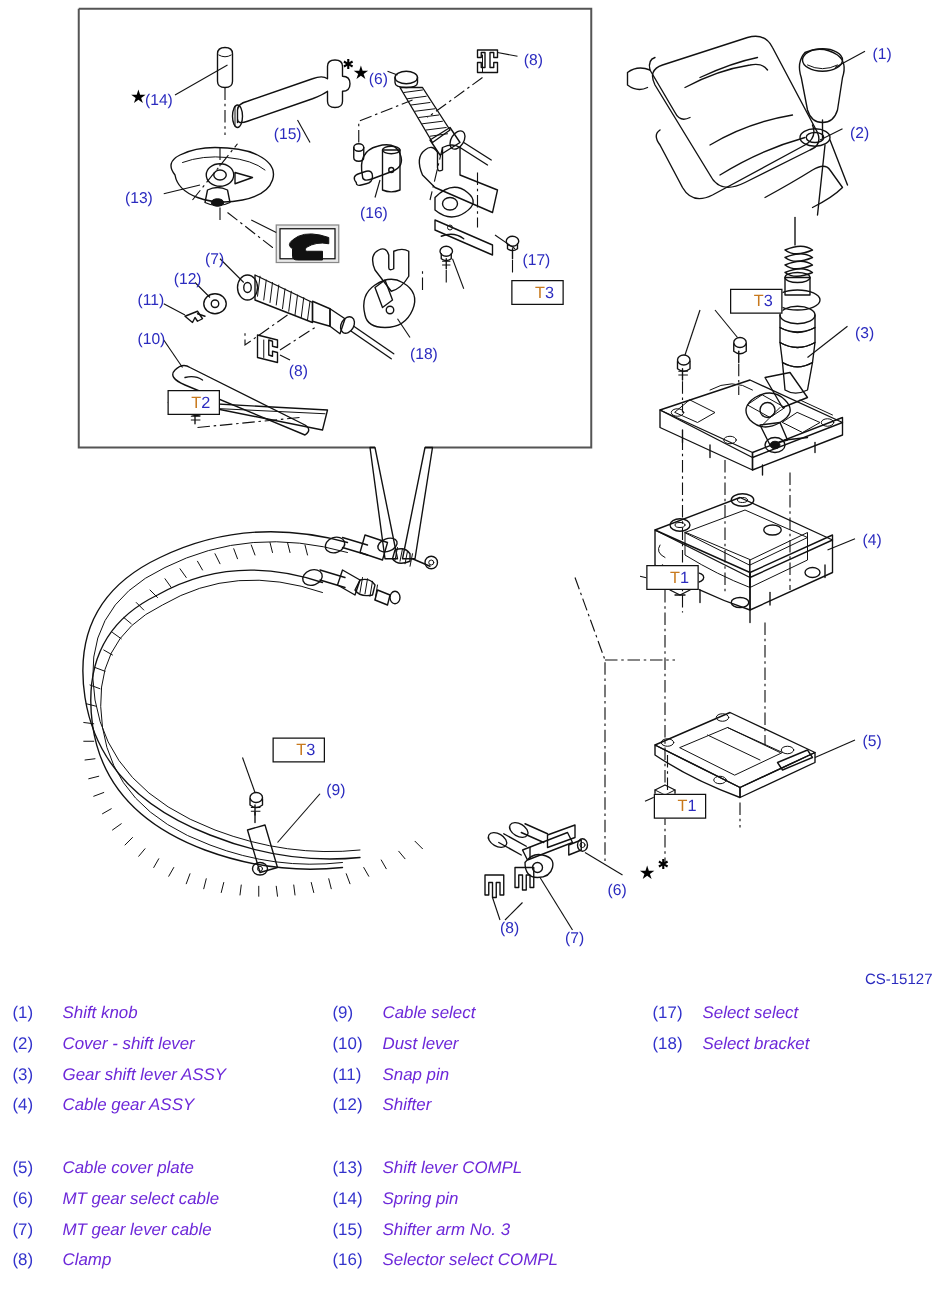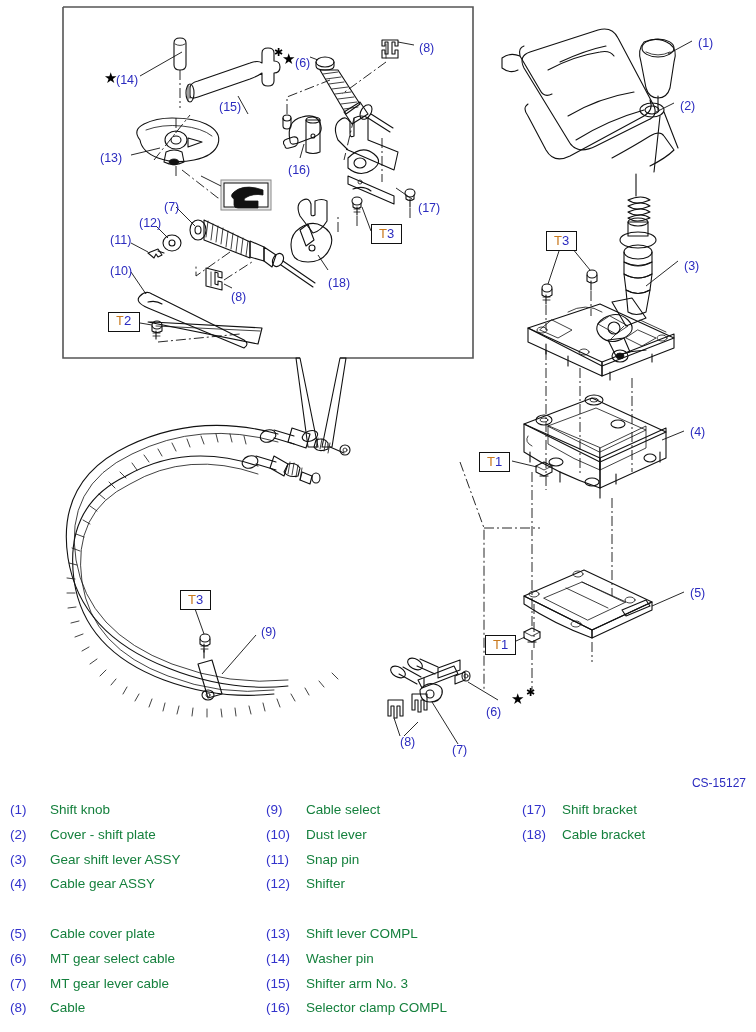--- a/index.html
+++ b/index.html
@@ -40,23 +40,24 @@
     font-family: "Liberation Sans", sans-serif;
     white-space: nowrap;
     line-height: 1;
     letter-spacing: 0px;
   }
   .tbox {
     position: absolute;
     border: 1.4px solid #111;
     background: #fff;
     font-size: 13px;
-    padding: 2px 7px 3px 7px;
+    padding: 2px 7px 3px 18px;
     line-height: 1;
     white-space: nowrap;
+    margin-left: 38px;
   }
   .tbox .t-letter { color: #c8791d; }
   .tbox .t-num { color: #2b2bbf; }
   .star {
     position: absolute;
     color: #000;
     font-size: 15px;
     line-height: 1;
   }
   .asterisk {
@@ -95,21 +96,22 @@
     font-size: 13.5px;
   }
   .legend-row.spacer { height: 24.8px; }
   .legend-num {
     width: 40px;
     flex: 0 0 40px;
     text-align: left;
     color: #3333cc;
   }
   .legend-label {
-    color: #15803d;
+    color: #6d28d9;
+    font-style: italic;
   }
 </style>
 </head>
 <body>
 
 <div id="page">
 
   <div id="diagram-area">
 
     <svg id="diagram-svg" width="756" height="800" viewBox="0 0 756 800">
@@ -603,21 +605,21 @@
     <div class="callout" style="left:419px; top:42px;">(8)</div>
     <div class="callout" style="left:288px; top:164px;">(16)</div>
     <div class="callout" style="left:418px; top:202px;">(17)</div>
     <div class="callout" style="left:164px; top:201px;">(7)</div>
     <div class="callout" style="left:139px; top:217px;">(12)</div>
     <div class="callout" style="left:110px; top:234px;">(11)</div>
     <div class="callout" style="left:110px; top:265px;">(10)</div>
     <div class="callout" style="left:231px; top:291px;">(8)</div>
     <div class="callout" style="left:328px; top:277px;">(18)</div>
 
-    <div class="tbox" style="left:108px; top:312px;font-family:Liberation Mono, monospace;"><span class="t-letter">T</span><span class="t-num">2</span></div>
+    <div class="tbox" style="left:96px; top:312px;"><span class="t-letter">T</span><span class="t-num">2</span></div>
     <div class="tbox" style="left:371px; top:224px;"><span class="t-letter">T</span><span class="t-num">3</span></div>
 
     <div class="callout" style="left:698px; top:37px;">(1)</div>
     <div class="callout" style="left:680px; top:100px;">(2)</div>
     <div class="callout" style="left:684px; top:260px;">(3)</div>
     <div class="callout" style="left:690px; top:426px;">(4)</div>
     <div class="callout" style="left:690px; top:587px;">(5)</div>
     <div class="callout" style="left:261px; top:626px;">(9)</div>
     <div class="callout" style="left:400px; top:736px;">(8)</div>
     <div class="callout" style="left:452px; top:744px;">(7)</div>
@@ -635,21 +637,21 @@
 
   <div id="legend">
 
     <div class="legend-col" id="legend-col-1">
       <div class="legend-row">
           <span class="legend-num">(1)</span>
           <span class="legend-label">Shift knob</span>
         </div>
       <div class="legend-row">
           <span class="legend-num">(2)</span>
-          <span class="legend-label">Cover - shift plate</span>
+          <span class="legend-label">Cover - shift lever</span>
         </div>
       <div class="legend-row">
           <span class="legend-num">(3)</span>
           <span class="legend-label">Gear shift lever ASSY</span>
         </div>
       <div class="legend-row">
           <span class="legend-num">(4)</span>
           <span class="legend-label">Cable gear ASSY</span>
         </div>
       <div class="legend-row spacer">&nbsp;</div>
@@ -660,21 +662,21 @@
       <div class="legend-row">
           <span class="legend-num">(6)</span>
           <span class="legend-label">MT gear select cable</span>
         </div>
       <div class="legend-row">
           <span class="legend-num">(7)</span>
           <span class="legend-label">MT gear lever cable</span>
         </div>
       <div class="legend-row">
           <span class="legend-num">(8)</span>
-          <span class="legend-label">Cable</span>
+          <span class="legend-label">Clamp</span>
         </div>
     </div>
 
     <div class="legend-col" id="legend-col-2">
       <div class="legend-row">
           <span class="legend-num">(9)</span>
           <span class="legend-label">Cable select</span>
         </div>
       <div class="legend-row">
           <span class="legend-num">(10)</span>
@@ -688,38 +690,38 @@
           <span class="legend-num">(12)</span>
           <span class="legend-label">Shifter</span>
         </div>
       <div class="legend-row spacer">&nbsp;</div>
       <div class="legend-row">
           <span class="legend-num">(13)</span>
           <span class="legend-label">Shift lever COMPL</span>
         </div>
       <div class="legend-row">
           <span class="legend-num">(14)</span>
-          <span class="legend-label">Washer pin</span>
+          <span class="legend-label">Spring pin</span>
         </div>
       <div class="legend-row">
           <span class="legend-num">(15)</span>
           <span class="legend-label">Shifter arm No. 3</span>
         </div>
       <div class="legend-row">
           <span class="legend-num">(16)</span>
-          <span class="legend-label">Selector clamp COMPL</span>
+          <span class="legend-label">Selector select COMPL</span>
         </div>
     </div>
 
     <div class="legend-col" id="legend-col-3">
       <div class="legend-row">
           <span class="legend-num">(17)</span>
-          <span class="legend-label">Shift bracket</span>
+          <span class="legend-label">Select select</span>
         </div>
       <div class="legend-row">
           <span class="legend-num">(18)</span>
-          <span class="legend-label">Cable bracket</span>
+          <span class="legend-label">Select bracket</span>
         </div>
     </div>
 
   </div>
 
 </div>
 
 </body></html>

